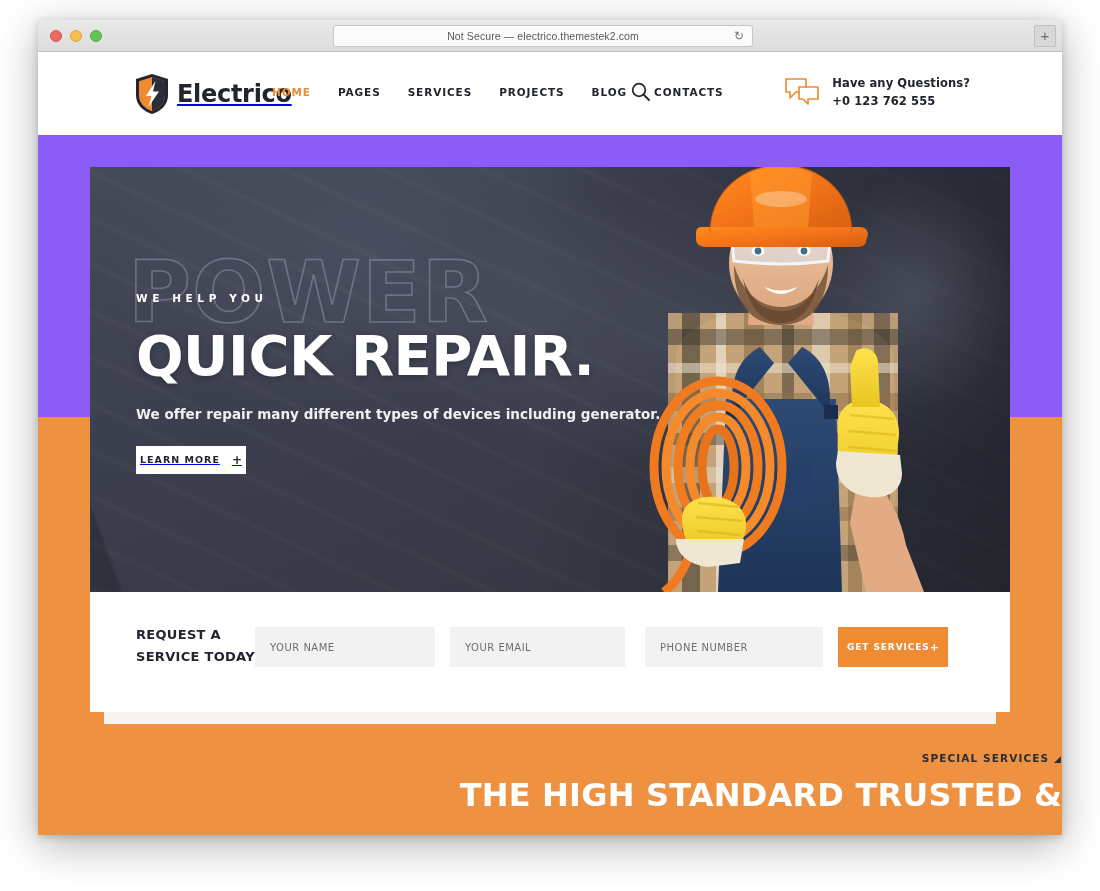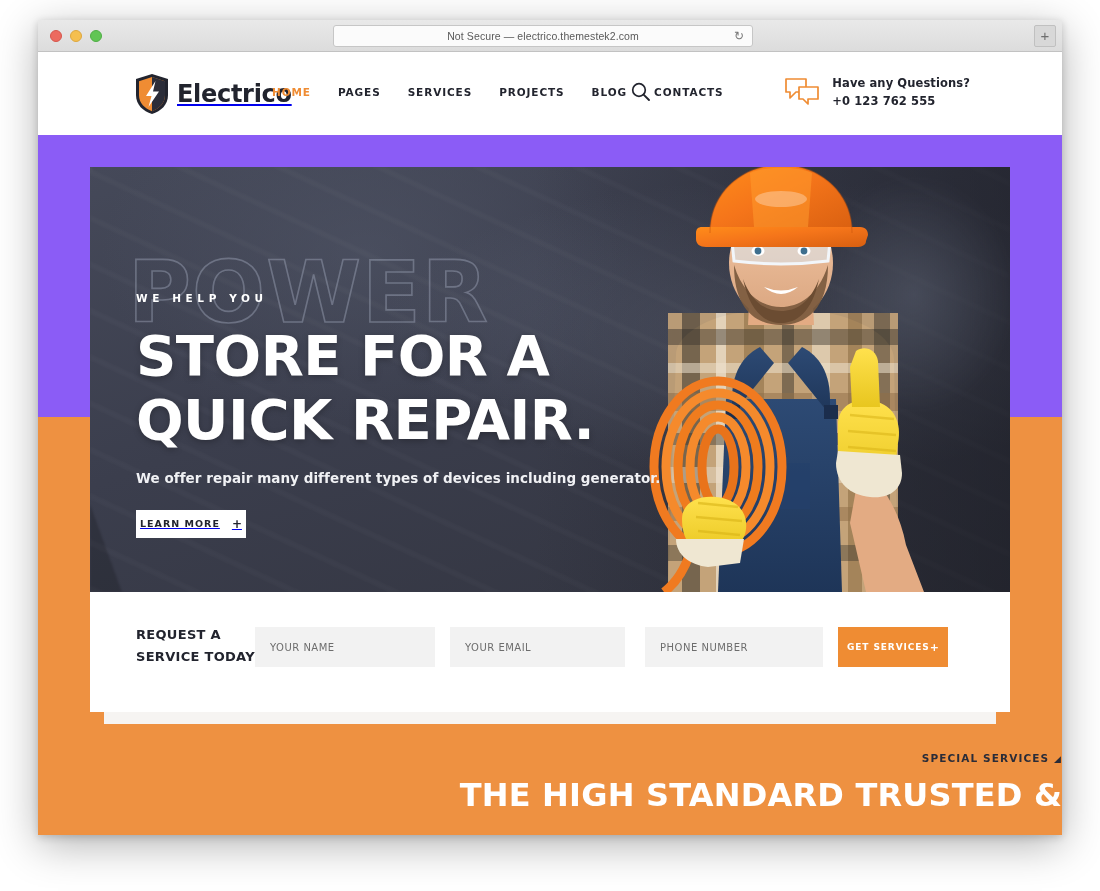--- a/index.html
+++ b/index.html
@@ -564,21 +564,20 @@
             <path d="M258 184 C266 178 278 182 280 194 L282 240 L254 240 L252 200 Z" fill="url(#glove)"></path>
 
             <path d="M238 296 C238 316 252 328 272 330 C292 332 304 322 304 306 L302 288 L240 284 Z" fill="#efe7d2"></path>
             <path d="M252 248 L296 252 M250 264 L298 268 M250 280 L298 284" stroke="#d9b417" stroke-width="2.5" opacity="0.55"></path>
           </g>
         </g>
       </svg>
 
       <div id="hero-content">
         <div id="hero-eyebrow">WE HELP YOU</div>
-        <div class="hero-line">STORE FOR A</div>
         <div class="hero-line">QUICK REPAIR.</div>
         <div id="hero-sub">We offer repair many different types of devices including generator.</div>
         <a id="learn-more-btn" href="#">
           <span id="learn-more-label">LEARN MORE</span>
           <span id="learn-more-plus">+</span>
         </a>
       </div>
     </section>
 
     <div id="form-shadow"></div>

